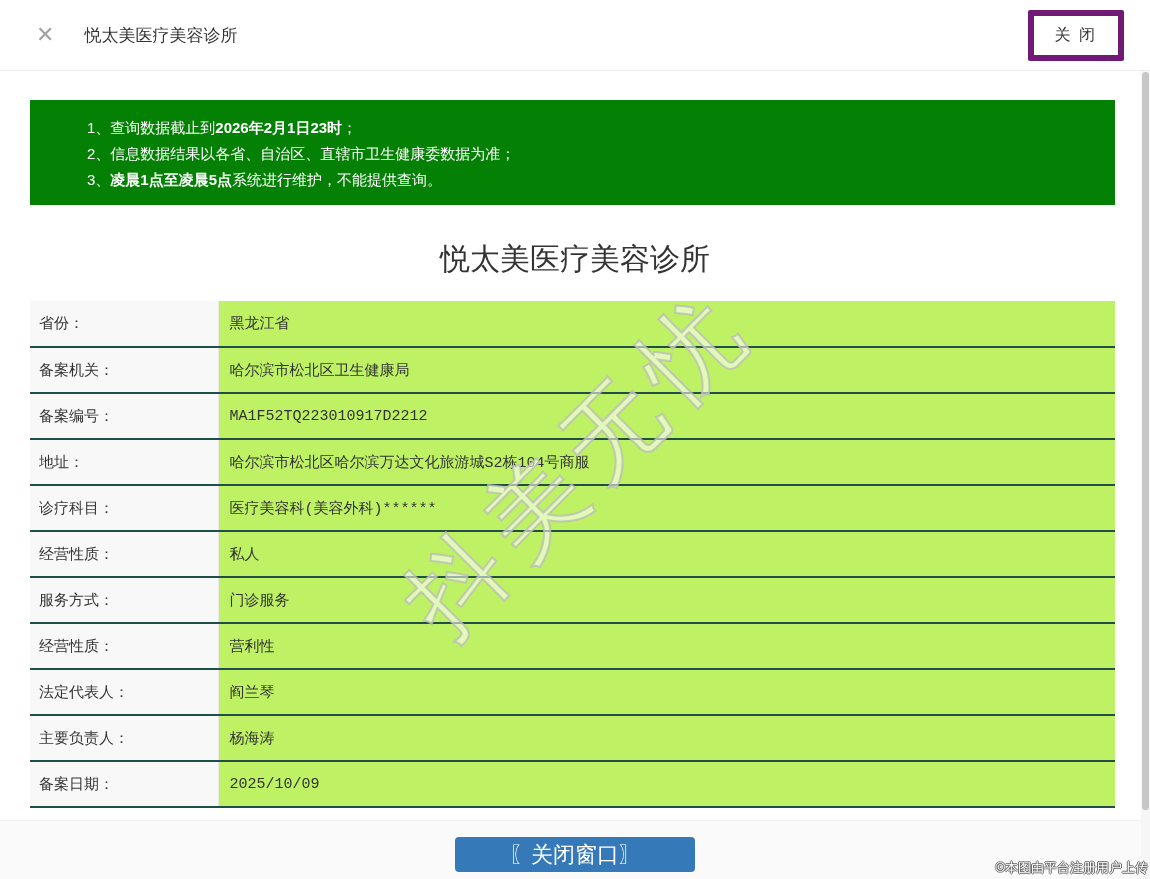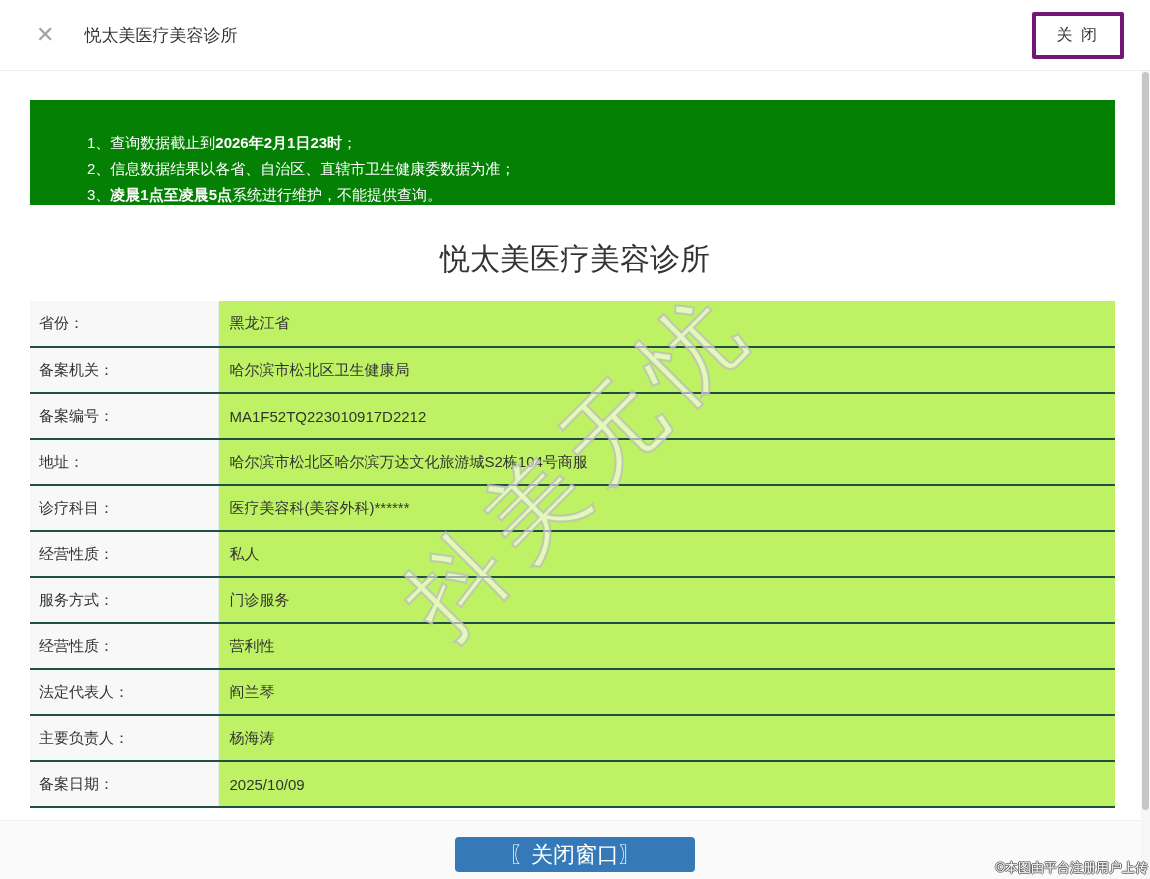--- a/index.html
+++ b/index.html
@@ -27,57 +27,57 @@
     cursor: pointer;
   }
   .topbar-title {
     margin-left: 30px;
     font-size: 17px;
     color: #333;
   }
   .close-btn {
     margin-left: auto;
     background: #fff;
-    border: 4px solid #701a75;
+    border: 6px solid #701a75;
     border-radius: 2px;
     padding: 9px 21px;
     font-size: 16px;
     color: #333;
     letter-spacing: 2px;
     cursor: pointer;
     font-family: inherit;
   }
   
   .notice {
     margin: 29px 35px 0 30px;
     width: 1085px;
     height: 105px;
     background: #048104;
     color: #fff;
-    padding: 30px 20px 0 57px;
+    padding: 15px 20px 0 57px;
     font-size: 15px;
   }
   .notice p { line-height: 26px; }
   .notice b { font-weight: bold; }
   
   .page-title {
     text-align: center;
     font-size: 30px;
     font-weight: 500;
     color: #333;
     margin-top: 34px;
   }
   
   .info-table {
     margin: 21px 35px 0 30px;
     width: 1085px;
     border-collapse: collapse;
   }
   .info-table tr { height: 46px; }
-  .info-table tr { border-bottom: 2px solid #1f4f46; }
+  .info-table tr { border-bottom: 2px solid #1f4f46; font-family: Liberation Mono, monospace; }
   .info-table td {
     font-size: 15px;
     vertical-align: middle;
   }
   .info-table td.lbl {
     width: 188px;
     background: #f8f8f8;
     padding-left: 9px;
     border-right: 1px solid #ececec;
   }

